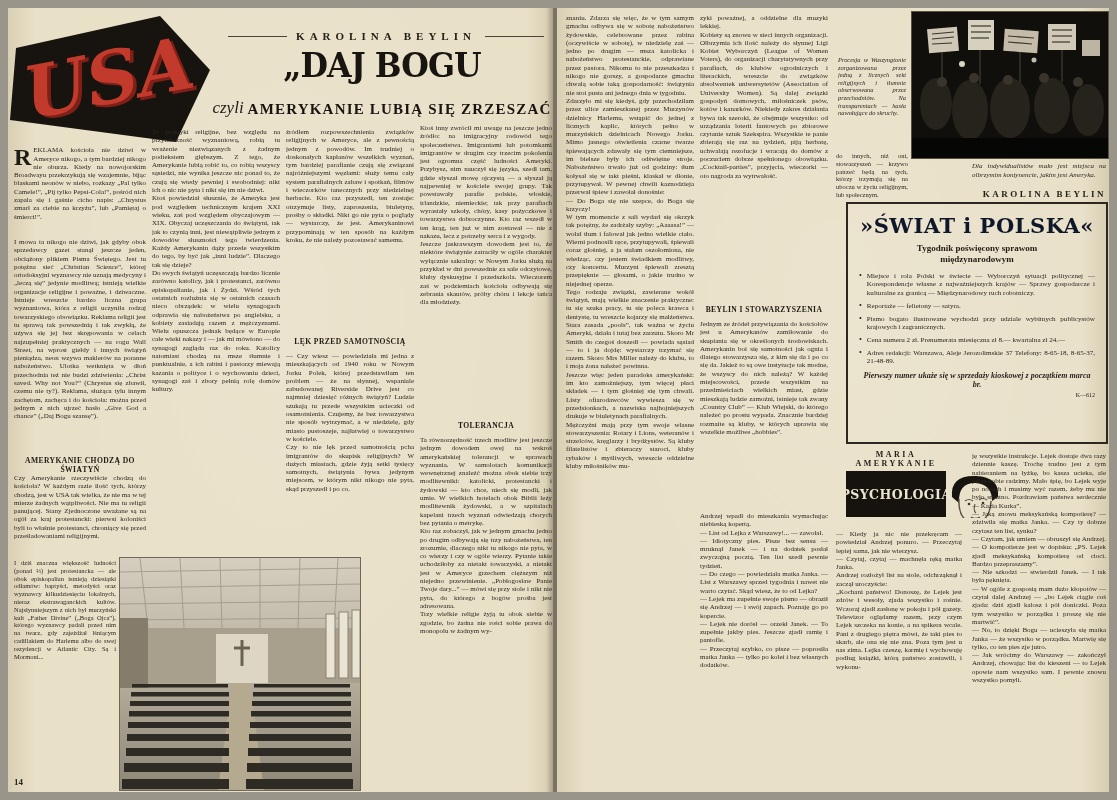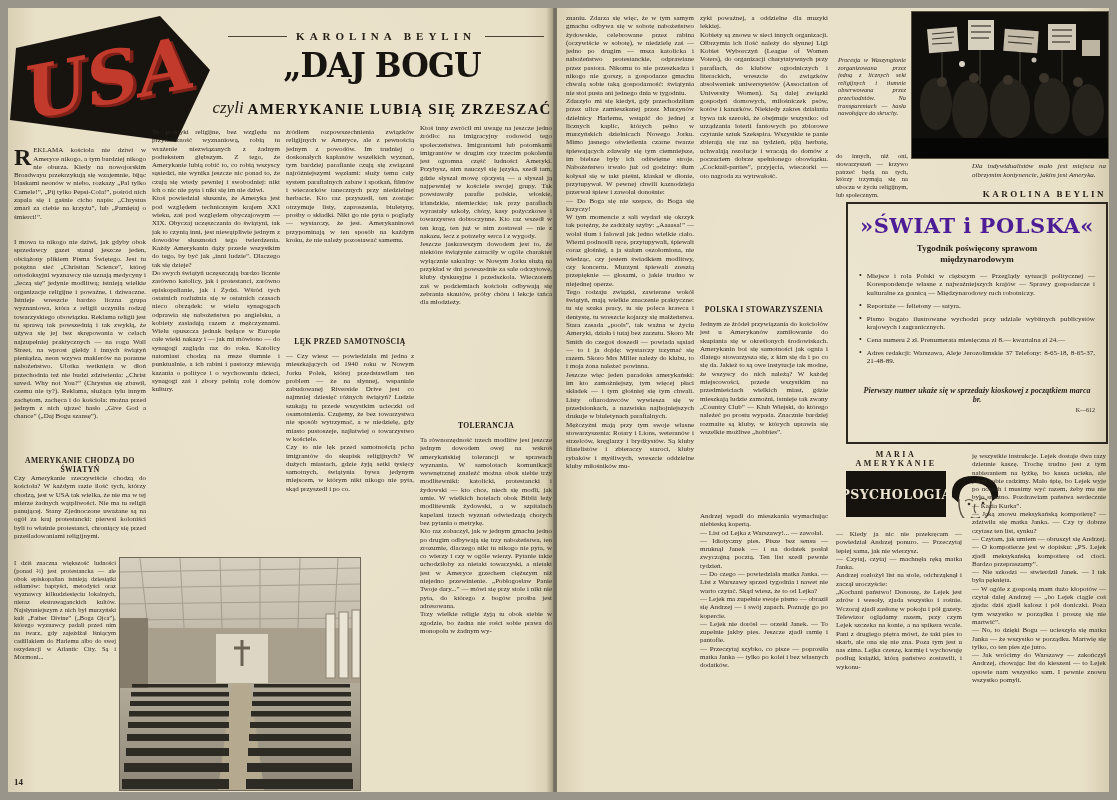--- a/index.html
+++ b/index.html
@@ -22,25 +22,25 @@
   .byline{display:flex;align-items:center;gap:9px;font-weight:bold;font-size:11px;letter-spacing:5px;color:#262118}
   .byline::before,.byline::after{content:"";flex:1;border-top:1px solid #4a4336}
   .headline{font-family:"DejaVu Serif",serif;font-weight:bold;font-size:33px;letter-spacing:-1px;
     text-align:center;color:#181410;transform:scaleX(.96)}
   .subrow{display:flex;align-items:flex-end;justify-content:center;gap:4px}
   .czyli{font-style:italic;font-size:17px;color:#221d16}
   .subcaps{font-weight:bold;font-size:15px;letter-spacing:1.2px;color:#181410}
   .caption{font-style:italic;font-weight:normal;font-size:7px;line-height:8.6px;text-align:justify;white-space:pre-line}
   .pagenum{font-size:9px;font-weight:bold}
   .adbox{border:2px solid #2c271f;padding:9px 11px;background:rgba(255,255,255,.04)}
-  .adtitle{font-family:"DejaVu Serif",serif;font-weight:bold;font-size:21px;text-align:center;letter-spacing:.5px;color:#4c1d95}
+  .adtitle{font-family:"DejaVu Serif",serif;font-weight:bold;font-size:21px;text-align:center;letter-spacing:.5px;color:#0f172a}
   .adsub{text-align:center;font-weight:bold;font-size:9px;line-height:11px;margin:5px 30px 7px;color:#211c15}
   .aditem{display:flex;gap:5px;font-size:7.1px;line-height:8.4px;text-align:justify;margin-bottom:4.5px}
   .adbullet{font-size:8px;line-height:8px}
-  .adfooter{font-style:italic;font-weight:bold;text-align:center;font-size:8px;line-height:9.5px;margin-top:20px}
+  .adfooter{font-style:italic;font-weight:bold;text-align:center;font-size:8px;line-height:9.5px;margin-top:5px}
   .adcode{text-align:right;font-size:6px;margin-top:2px}
   .psy-author{font-weight:bold;font-size:8px;letter-spacing:2.5px;color:#241f18;text-align:center}
   .psy-box{background:#16120d;color:#ece4d0;display:flex;align-items:center;justify-content:center;
     font-family:"DejaVu Serif",serif;font-weight:bold;font-size:12.5px;letter-spacing:.5px;width:100px;height:46px}
   .signature{font-weight:bold;font-size:9px;letter-spacing:2.5px;text-align:right;color:#241f18}
   svg{display:block}
 </style>
 </head>
 <body>
 
@@ -166,21 +166,21 @@
 Zdarzyło mi się kiedyś, gdy przechodziłam przez ulice zamieszkanej przez Murzynów dzielnicy Harlemu, wstąpić do jednej z licznych kaplic, których pełno w murzyńskich dzielnicach Nowego Jorku. Mimo jasnego oświetlenia czarne twarze śpiewających zdawały się tym ciemniejsze, im bielsze były ich odświętne stroje. Nabożeństwo trwało już od godziny: tłum kołysał się w takt pieśni, klaskał w dłonie, przytupywał. W pewnej chwili kaznodzieja przerwał śpiew i zawołał donośnie:
 — Do Boga się nie szepce, do Boga się krzyczy!
 W tym momencie z sali wydarł się okrzyk tak potężny, że zadrżały szyby: „Aaaasa!” — wołał tłum i falował jak jedno wielkie ciało. Wierni podnosili ręce, przytupywali, śpiewali coraz głośniej, a ja stałam oszołomiona, nie wiedząc, czy jestem świadkiem modlitwy, czy koncertu. Murzyni śpiewali zresztą przepięknie — głosami, o jakie trudno w niejednej operze.
 Tego rodzaju związki, zawierane wokół świątyń, mają wielkie znaczenie praktyczne: tu się szuka pracy, tu się poleca krawca i dentystę, tu wreszcie kojarzy się małżeństwa. Stara zasada „pools”, tak ważna w życiu Ameryki, działa i tutaj bez zarzutu. Skoro Mr Smith do czegoś doszedł — powiada sąsiad — to i ja dojdę: wystarczy trzymać się razem. Skoro Mrs Miller należy do klubu, to i moja żona należeć powinna.
 Jeszcze więc jeden paradoks amerykański: im kto zamożniejszy, tym więcej płaci składek — i tym głośniej się tym chwali. Listy ofiarodawców wywiesza się w przedsionkach, a nazwiska najhojniejszych drukuje w biuletynach parafialnych.
 Mężczyźni mają przy tym swoje własne stowarzyszenia: Rotary i Lions, weteranów i strzelców, kręglarzy i brydżystów. Są kluby filatelistów i zbieraczy staroci, kluby rybaków i myśliwych, wreszcie oddzielne kluby miłośników mu-</div>
 
   <div class="abs coltext" style="left:700px;top:14px;width:128px;height:288px">zyki poważnej, a oddzielne dla muzyki lekkiej.
 Kobiety są znowu w sieci innych organizacji. Olbrzymia ich ilość należy do słynnej Ligi Kobiet Wyborczyń (League of Women Voters), do organizacji charytatywnych przy parafiach, do klubów ogrodniczych i literackich, wreszcie do związków absolwentek uniwersytetów (Association of University Women). Są dalej związki gospodyń domowych, miłośniczek psów, kotów i kanarków. Niekiedy zakres działania bywa tak szeroki, że obejmuje wszystko: od urządzania loterii fantowych po zbiorowe czytanie sztuk Szekspira. Wszystkie te panie zbierają się raz na tydzień, piją herbatę, uchwalają rezolucje i wracają do domów z poczuciem dobrze spełnionego obowiązku. „Cocktail-parties”, przyjęcia, wieczorki — oto nagroda za wytrwałość.</div>
 
-  <div class="abs colhead" style="left:700px;top:305px;width:128px;height:12px">POLSKA I STOWARZYSZENIA</div>
+  <div class="abs colhead" style="left:700px;top:305px;width:128px;height:12px">BEYLIN I STOWARZYSZENIA</div>
 
   <div class="abs coltext" style="left:700px;top:320px;width:128px;height:186px">Jednym ze źródeł przywiązania do kościołów jest u Amerykanów zamiłowanie do skupiania się w określonych środowiskach. Amerykanin boi się samotności jak ognia i dlatego stowarzysza się, z kim się da i po co się da. Jakież to są owe instytucje tak modne, że wszyscy do nich należą? W każdej miejscowości, przede wszystkim na przedmieściach wielkich miast, gdzie mieszkają ludzie zamożni, istnieje tak zwany „Country Club” — Klub Wiejski, do którego należeć po prostu wypada. Znacznie bardziej rozmaite są kluby, w których uprawia się wszelkie możliwe „hobbies”.</div>
 
   <div class="abs coltext" style="left:700px;top:512px;width:128px;height:276px">Andrzej wpadł do mieszkania wymachując niebieską kopertą.
 — List od Lejka z Warszawy!... — zawołał.
 — Idiotyczny pies. Pisze bez sensu — mruknął Janek — i na dodatek posłał zwyczajną pocztą. Ten list szedł pewnie tydzień.
 — Do czego — powiedziała matka Janka. — List z Warszawy sprzed tygodnia i nawet nie warto czytać. Skąd wiesz, że to od Lejka?
 — Lejek ma zupełnie swoje pismo — obraził się Andrzej — i swój zapach. Poznaję go po kopercie.
 — Lejek nie dorósł — orzekł Janek. — To zupełnie jakby pies. Jeszcze zjadł ramię i pantofle.
 — Przeczytaj szybko, co pisze — poprosiła matka Janka — tylko po kolei i bez własnych dodatków.</div>
@@ -241,21 +241,21 @@
 
   <div class="abs caption" style="left:972px;top:162px;width:134px;height:26px">Dla indywidualistów mało jest miejsca na olbrzymim kontynencie, jakim jest Ameryka.</div>
 
   <div class="abs signature" style="left:972px;top:189px;width:134px;height:12px">KAROLINA BEYLIN</div>
 
   <div class="abs adbox" style="left:846px;top:202px;width:262px;height:242px">
     <div class="adtitle">»ŚWIAT i POLSKA«</div>
     <div class="adsub">Tygodnik poświęcony sprawom międzynarodowym</div>
     <div class="aditem">
       <span class="adbullet">•</span>
-      <span>Miejsce i rola Polski w cięższym — Przeglądy sytuacji politycznej — Korespondencje własne z najważniejszych krajów — Sprawy gospodarcze i kulturalne za granicą — Międzynarodowy ruch robotniczy.</span>
+      <span>Miejsce i rola Polski w świecie — Wyborczyń sytuacji politycznej — Korespondencje własne z najważniejszych krajów — Sprawy gospodarcze i kulturalne za granicą — Międzynarodowy ruch robotniczy.</span>
     </div>
     <div class="aditem">
       <span class="adbullet">•</span>
       <span>Reportaże — felietony — satyra.</span>
     </div>
     <div class="aditem">
       <span class="adbullet">•</span>
       <span>Pismo bogato ilustrowane wychodzi przy udziale wybitnych publicystów krajowych i zagranicznych.</span>
     </div>
     <div class="aditem">

